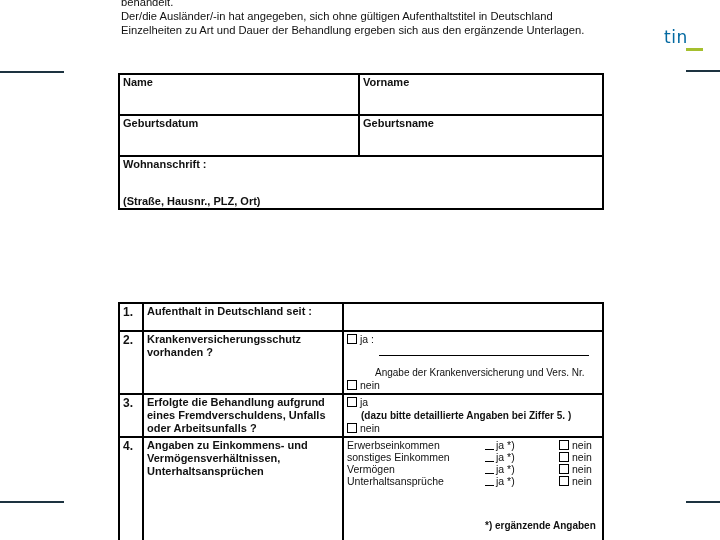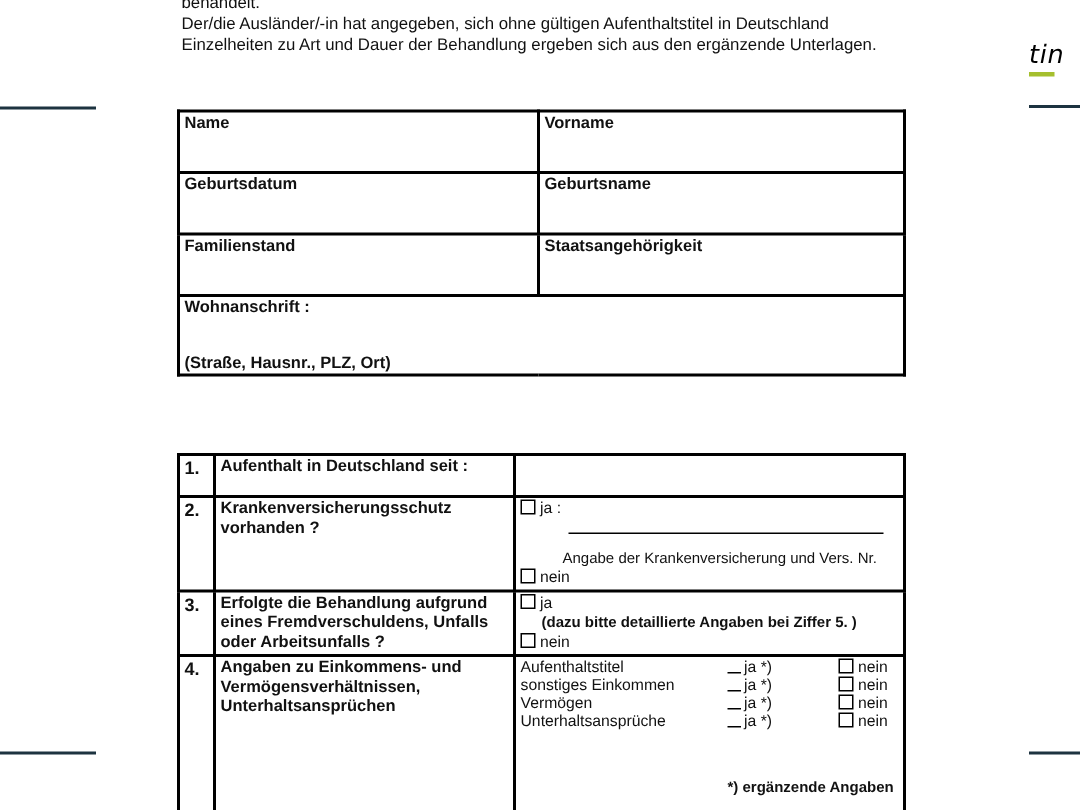--- a/index.html
+++ b/index.html
@@ -1,19 +1,19 @@
 <!DOCTYPE html>
 <html><head>
 <meta charset="utf-8">
 <style>
   html, body { margin:0; padding:0; }
   body { width:720px; height:540px; position:relative; background:#ffffff; overflow:hidden;
          font-family:"Liberation Sans", sans-serif; color:#111; }
   .deco-line { position:absolute; height:2px; background:#1d3340; }
-  .brand { position:absolute; left:686px; top:27px; font-family:"DejaVu Sans", sans-serif; font-size:17px; color:#000000; letter-spacing:0.5px;font-style:italic; }
+  .brand { position:absolute; left:664px; top:27px; font-family:"DejaVu Sans", sans-serif; font-size:17px; color:#0369a1; letter-spacing:0.5px; }
   .brand-bar { position:absolute; left:686px; top:48px; width:17px; height:3px; background:#a5bf2e; }
 
   .intro { position:absolute; left:121px; top:-5px; width:490px; font-size:11.2px; line-height:14px; color:#111; }
   .intro p { margin:0; white-space:nowrap; }
 
   table { border-collapse:collapse; position:absolute; }
   td { border:2.5px solid #000; vertical-align:top; padding:1px 3px; font-size:11px; font-weight:bold; }
 
   #t1 { left:118px; top:73px; width:486px; }
   #t1 td { height:37px; }
@@ -58,24 +58,20 @@
   <tbody>
       <tr>
     <td style="width:232px"><span>Name</span></td>
     <td><span>Vorname</span></td>
   </tr>
   <tr>
     <td><span>Geburtsdatum</span></td>
     <td><span>Geburtsname</span></td>
   </tr>
   <tr>
-    <td><span>Familienstand</span></td>
-    <td><span>Staatsangehörigkeit</span></td>
-  </tr>
-  <tr>
     <td colspan="2" class="wohn">
       <span>Wohnanschrift :</span>
       <span class="wohn-sub">(Straße, Hausnr., PLZ, Ort)</span>
     </td>
   </tr>
 </tbody>
   </table>
 
 <table id="t2">
   <tbody>
@@ -101,21 +97,21 @@
       <div><span class="cb"></span><span>ja</span></div>
       <span class="bold-note">(dazu bitte detaillierte Angaben bei Ziffer 5. )</span>
       <div><span class="cb"></span><span>nein</span></div>
     </td>
   </tr>
   <tr style="height:78px">
     <td class="num">4.</td>
     <td class="q">Angaben zu Einkommens- und Vermögensverhältnissen, Unterhaltsansprüchen</td>
     <td class="a">
       <div class="inc-row">
-        <span class="lbl">Aufenthaltstitel</span>
+        <span class="lbl">Erwerbseinkommen</span>
         <span class="ja"><span class="ul-cb"></span><span>ja *)</span></span>
         <span class="nein"><span class="cb"></span><span>nein</span></span>
       </div>
       <div class="inc-row">
         <span class="lbl">sonstiges Einkommen</span>
         <span class="ja"><span class="ul-cb"></span><span>ja *)</span></span>
         <span class="nein"><span class="cb"></span><span>nein</span></span>
       </div>
       <div class="inc-row">
         <span class="lbl">Vermögen</span>

